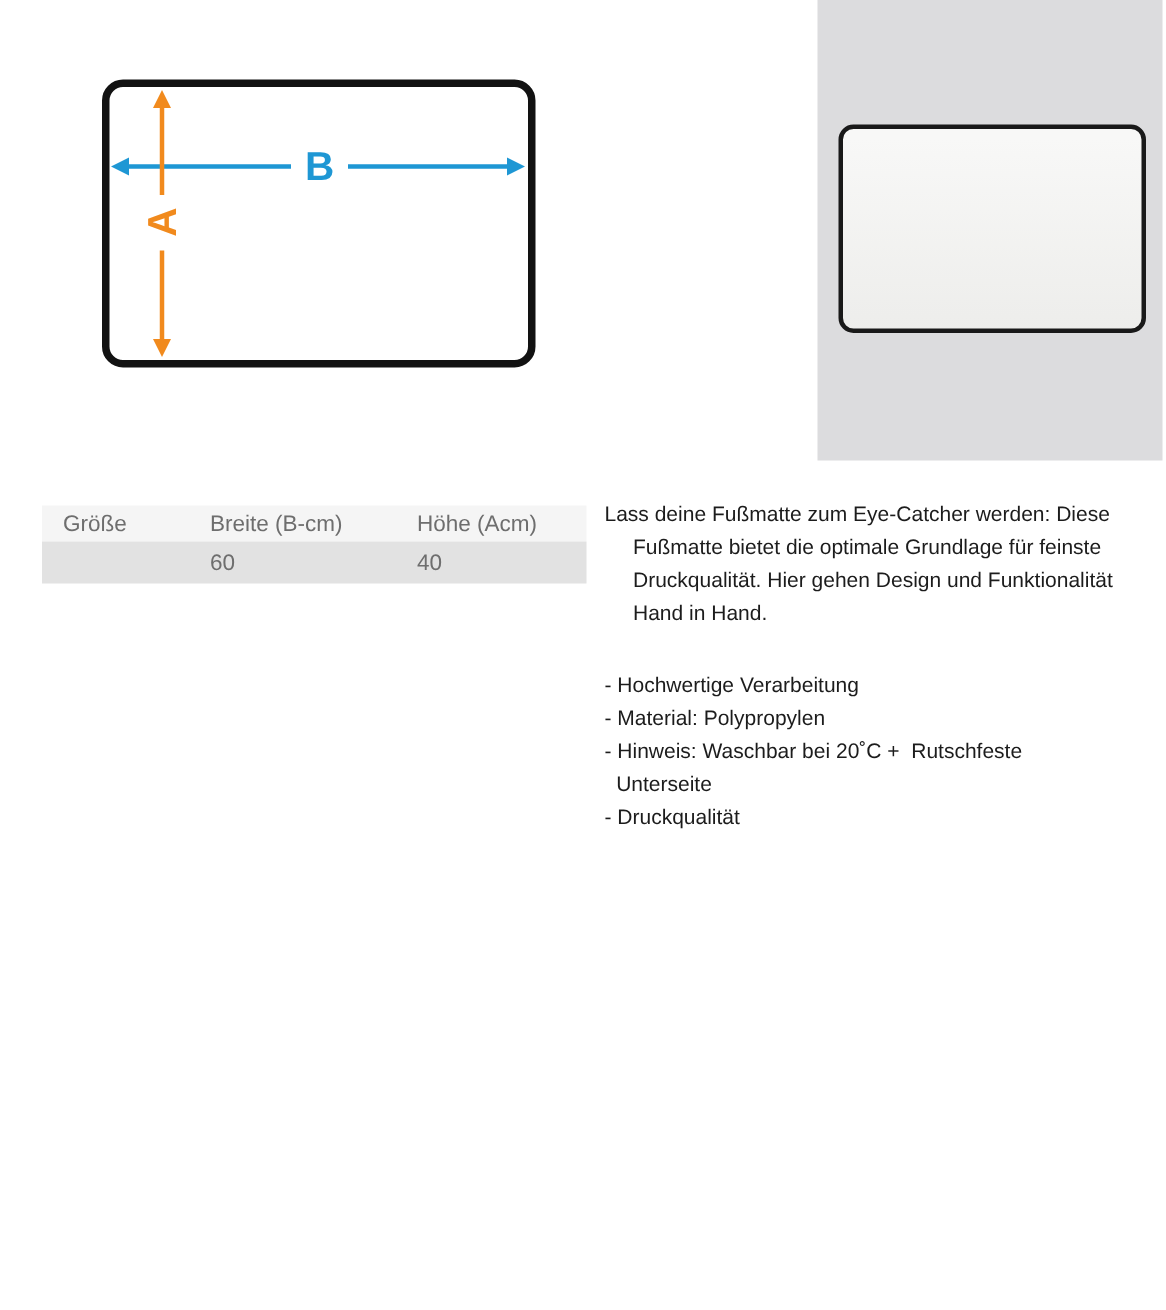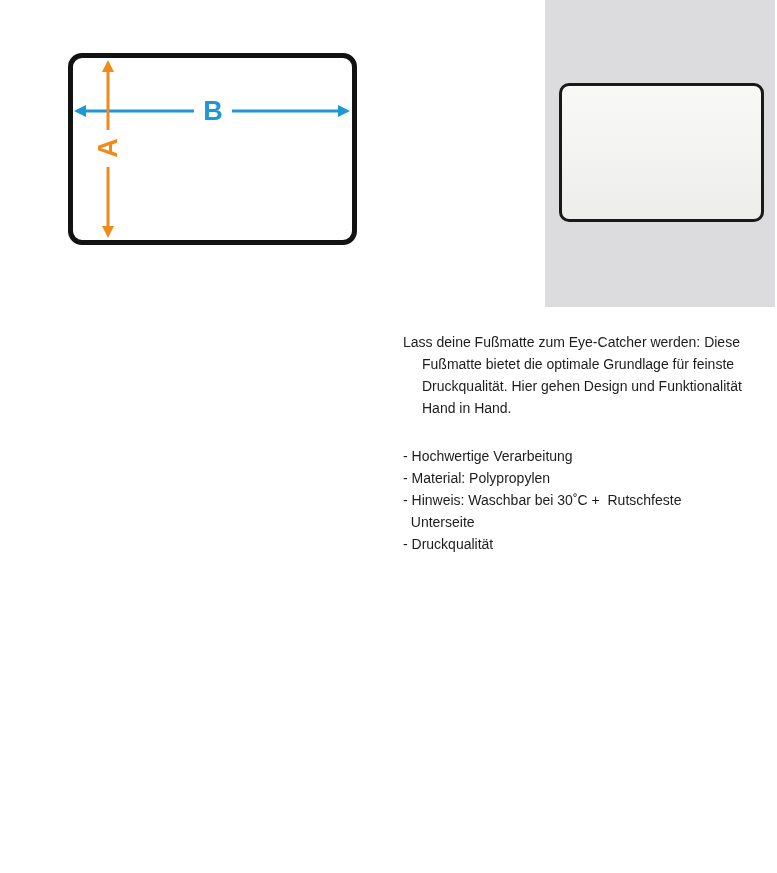--- a/index.html
+++ b/index.html
@@ -120,28 +120,40 @@
         <polygon class="arrow-orange-fill" points="35,180 29,168 41,168"></polygon>
         <text class="dim-label orange" x="35" y="90" text-anchor="middle" dominant-baseline="central" transform="rotate(-90 35 90)">A</text>
       </g>
     </svg>
   </div>
 
   <div class="photo-panel">
     <div class="doormat"></div>
   </div>
 
+  <div class="size-table">
+    <div class="tr thead">
+      <div class="td">Größe</div>
+      <div class="td">Breite (B-cm)</div>
+      <div class="td">Höhe (Acm)</div>
+    </div>
+    <div class="tr tbody">
+      <div class="td"></div>
+      <div class="td">60</div>
+      <div class="td">40</div>
+    </div>
+  </div>
 
   <div class="description">
     <div class="desc-paragraph">Lass deine Fußmatte zum Eye-Catcher werden: Diese
 Fußmatte bietet die optimale Grundlage für feinste
 Druckqualität. Hier gehen Design und Funktionalität
 Hand in Hand.</div>
     <div class="feature-list">
       <div class="feature-item">- Hochwertige Verarbeitung</div>
       <div class="feature-item">- Material: Polypropylen</div>
-      <div class="feature-item">- Hinweis: Waschbar bei 30˚C +  Rutschfeste
+      <div class="feature-item">- Hinweis: Waschbar bei 20˚C +  Rutschfeste
   Unterseite</div>
       <div class="feature-item">- Druckqualität</div>
     </div>
   </div>
 
 </div>
 
 </body></html>

